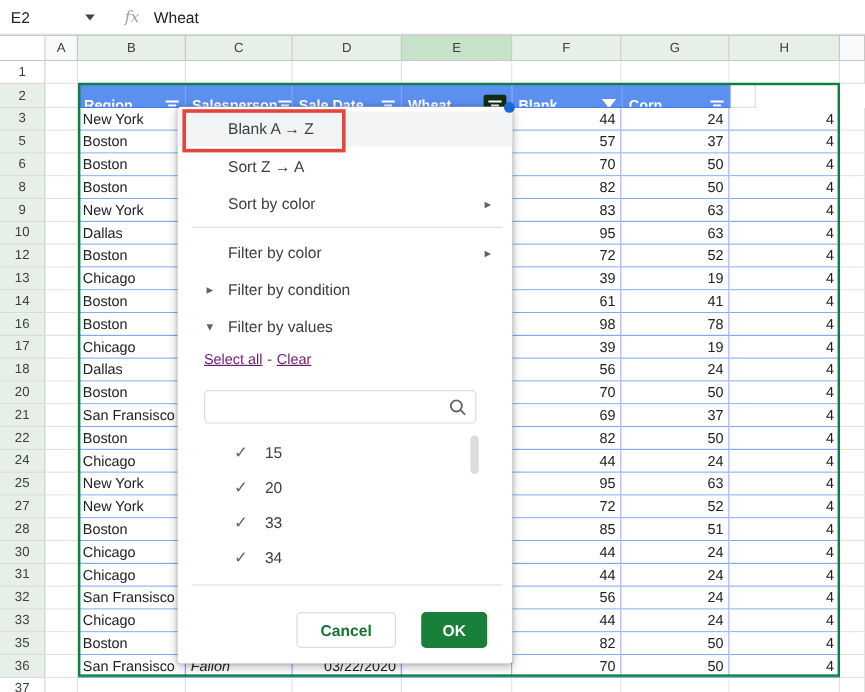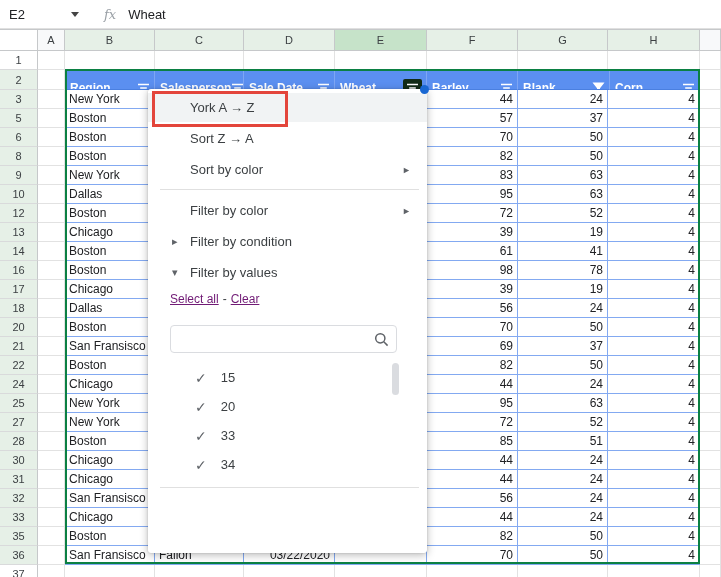--- a/index.html
+++ b/index.html
@@ -126,28 +126,20 @@
           </span>
         </div>
         <div class="cell hcell" style="width: 92px; height: 20px;">
           <span>Wheat</span>
           <span class="fbtn active">
             <svg width="13" height="10" viewBox="0 0 13 10">
               <path d="M1 1.5h11M3.2 5h6.6M5.2 8.5h2.6" stroke="#fff" stroke-width="1.7" fill="none"></path>
             </svg>
           </span>
         </div>
-        <div class="cell hcell" style="width: 91px; height: 20px;">
-          <span>Barley</span>
-          <span class="fbtn">
-            <svg width="13" height="10" viewBox="0 0 13 10">
-              <path d="M1 1.5h11M3.2 5h6.6M5.2 8.5h2.6" stroke="#fff" stroke-width="1.7" fill="none"></path>
-            </svg>
-          </span>
-        </div>
         <div class="cell hcell" style="width: 92px; height: 20px;">
           <span>Blank</span>
           <span class="fbtn">
             <svg width="13" height="12" viewBox="0 0 13 12">
               <path d="M0.5 0.5h12L8 6.2v5.3H5V6.2z" fill="#fff"></path>
             </svg>
           </span>
         </div>
         <div class="cell hcell" style="width: 90px; height: 20px;">
           <span>Corn</span>
@@ -444,21 +436,21 @@
         <div class="cell bg2 txt-r" style="width: 92px; height: 19px;"></div>
         <div class="cell bg2 txt-r" style="width: 91px; height: 19px;">82</div>
         <div class="cell bg2 txt-r" style="width: 90px; height: 19px;">50</div>
         <div class="cell bg2 txt-r" style="width: 92px; height: 19px;">4</div>
         <div class="cell gg" style="width: 21px; height: 19px;"></div>
       </div>
       <div class="g-row">
         <div class="cell rnum range" style="width: 38px; height: 19px;">36</div>
         <div class="cell gg" style="width: 27px; height: 19px;"></div>
         <div class="cell bg2 txt-l" style="width: 90px; height: 19px;">San Fransisco</div>
-        <div class="cell bg2 txt-l" style="width: 89px; height: 19px;">Fallon</div>
+        <div class="cell bg2 txt-l" style="width: 89px; height: 19px; font-style: italic;">Fallon</div>
         <div class="cell bg2 txt-r" style="width: 91px; height: 19px;">03/22/2020</div>
         <div class="cell bg2 txt-r" style="width: 92px; height: 19px;"></div>
         <div class="cell bg2 txt-r" style="width: 91px; height: 19px;">70</div>
         <div class="cell bg2 txt-r" style="width: 90px; height: 19px;">50</div>
         <div class="cell bg2 txt-r" style="width: 92px; height: 19px;">4</div>
         <div class="cell gg" style="width: 21px; height: 19px;"></div>
       </div>
       <div class="g-row">
         <div class="cell rnum" style="width: 38px; height: 19px;">37</div>
         <div class="cell gg" style="width: 27px; height: 19px;"></div>
@@ -474,21 +466,21 @@
     </div>
 
   <div class="range-border" style="left:65px; top:69px; width:635px; height:495px;"></div>
 
   <div class="anchor-dot" style="left:420px; top:85px;"></div>
 
   <div class="menu">
     <div class="redbox"></div>
 
     <div class="mi hover">
-      <span>York A → Z</span>
+      <span>Blank A → Z</span>
     </div>
     <div class="mi">
       <span>Sort Z → A</span>
     </div>
     <div class="mi">
       <span>Sort by color</span>
       <span class="rarrow">►</span>
     </div>
 
     <div class="mdiv"></div>
@@ -537,15 +529,19 @@
       </div>
       <div class="vrow">
         <span class="chk">✓</span>
         <span class="vlabel">34</span>
       </div>
       <div class="sb-thumb"></div>
     </div>
 
     <div class="mdiv" style="margin-top:8px;"></div>
 
+    <div class="btnrow">
+      <button class="btn btn-cancel">Cancel</button>
+      <button class="btn btn-ok">OK</button>
+    </div>
   </div>
 
 </div>
 
 </body></html>

